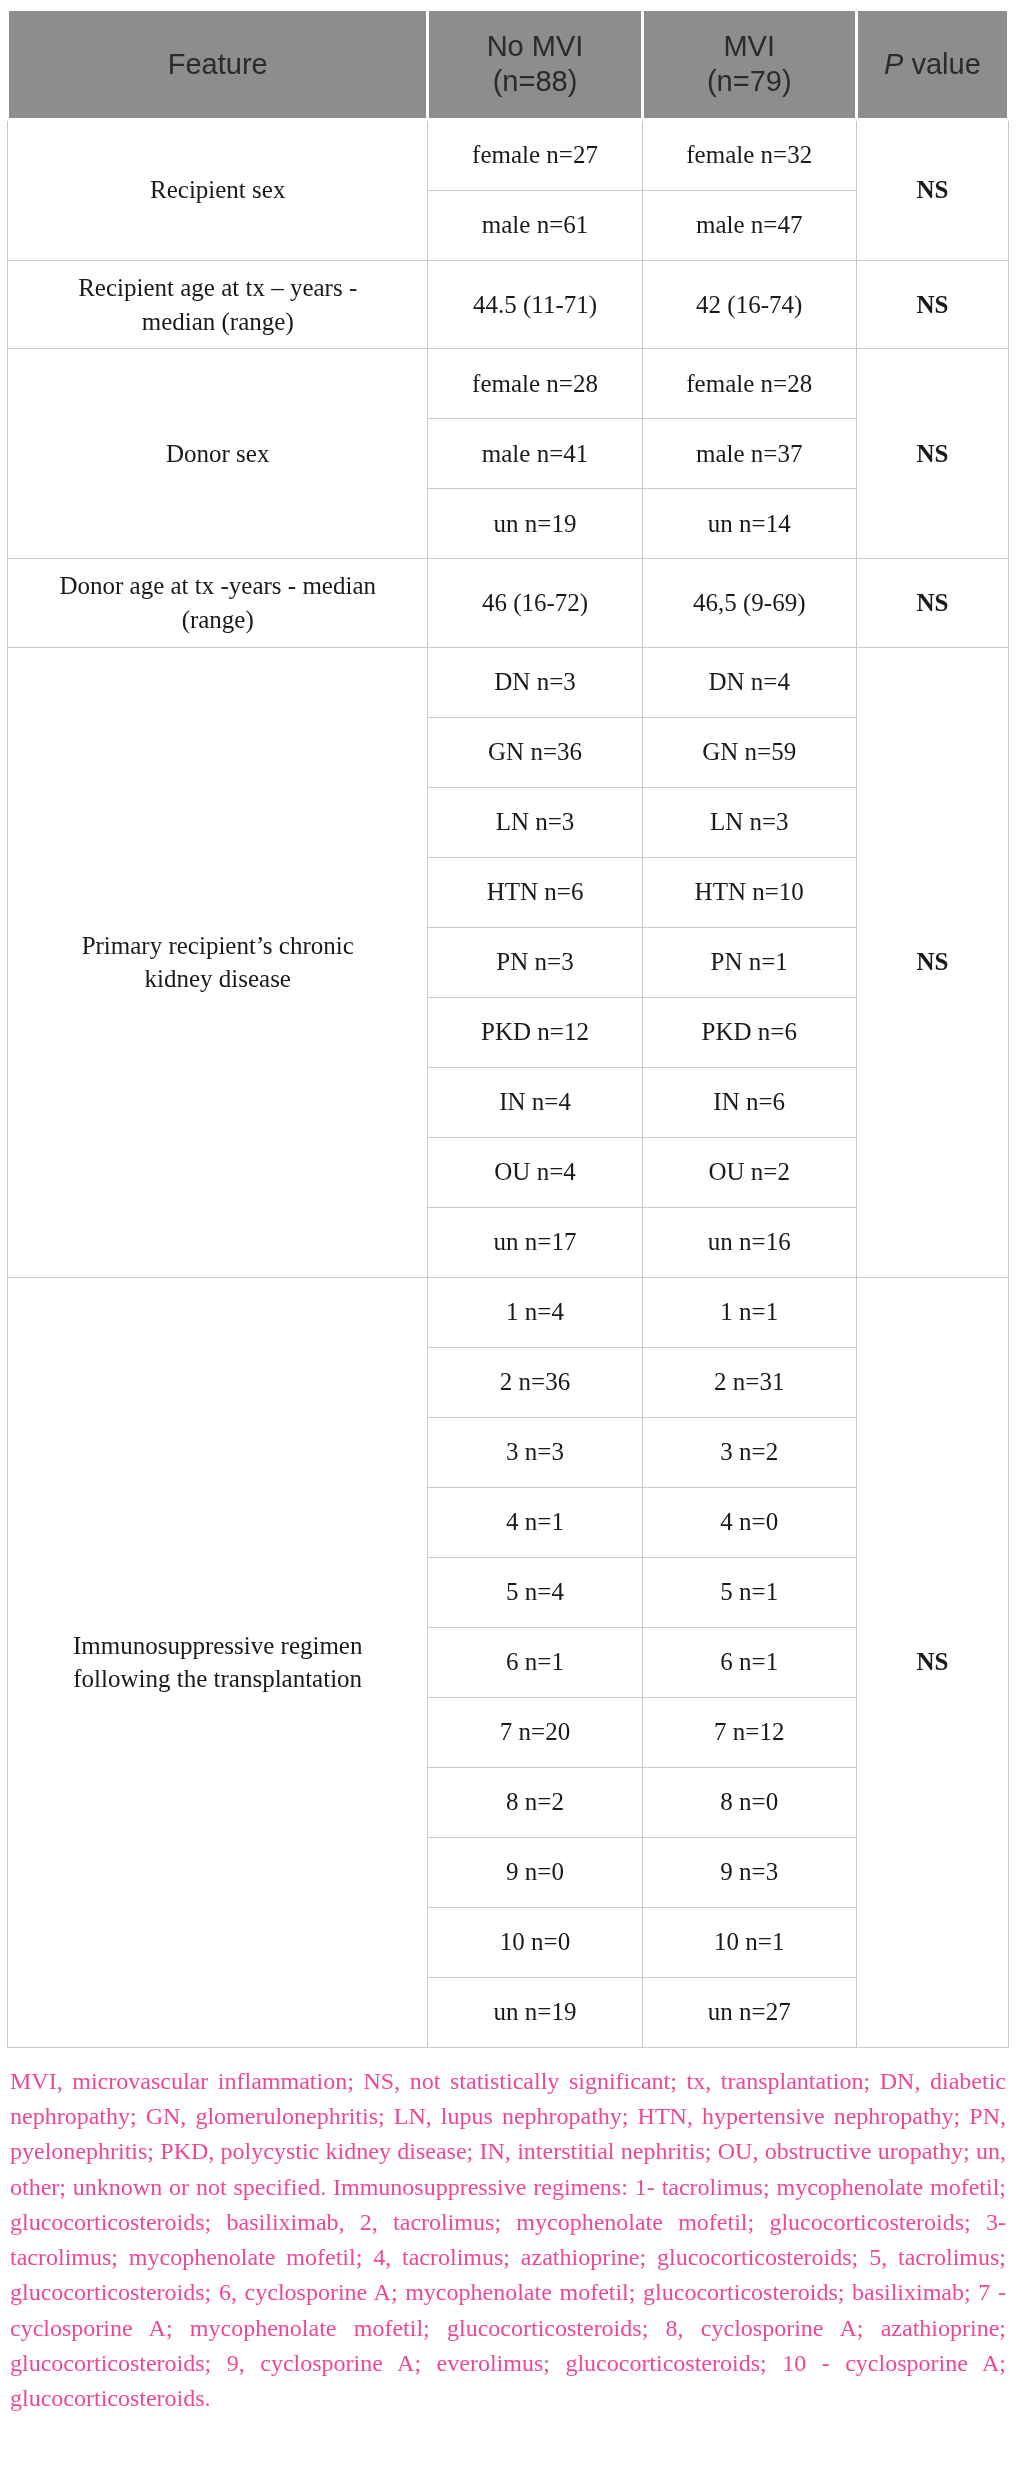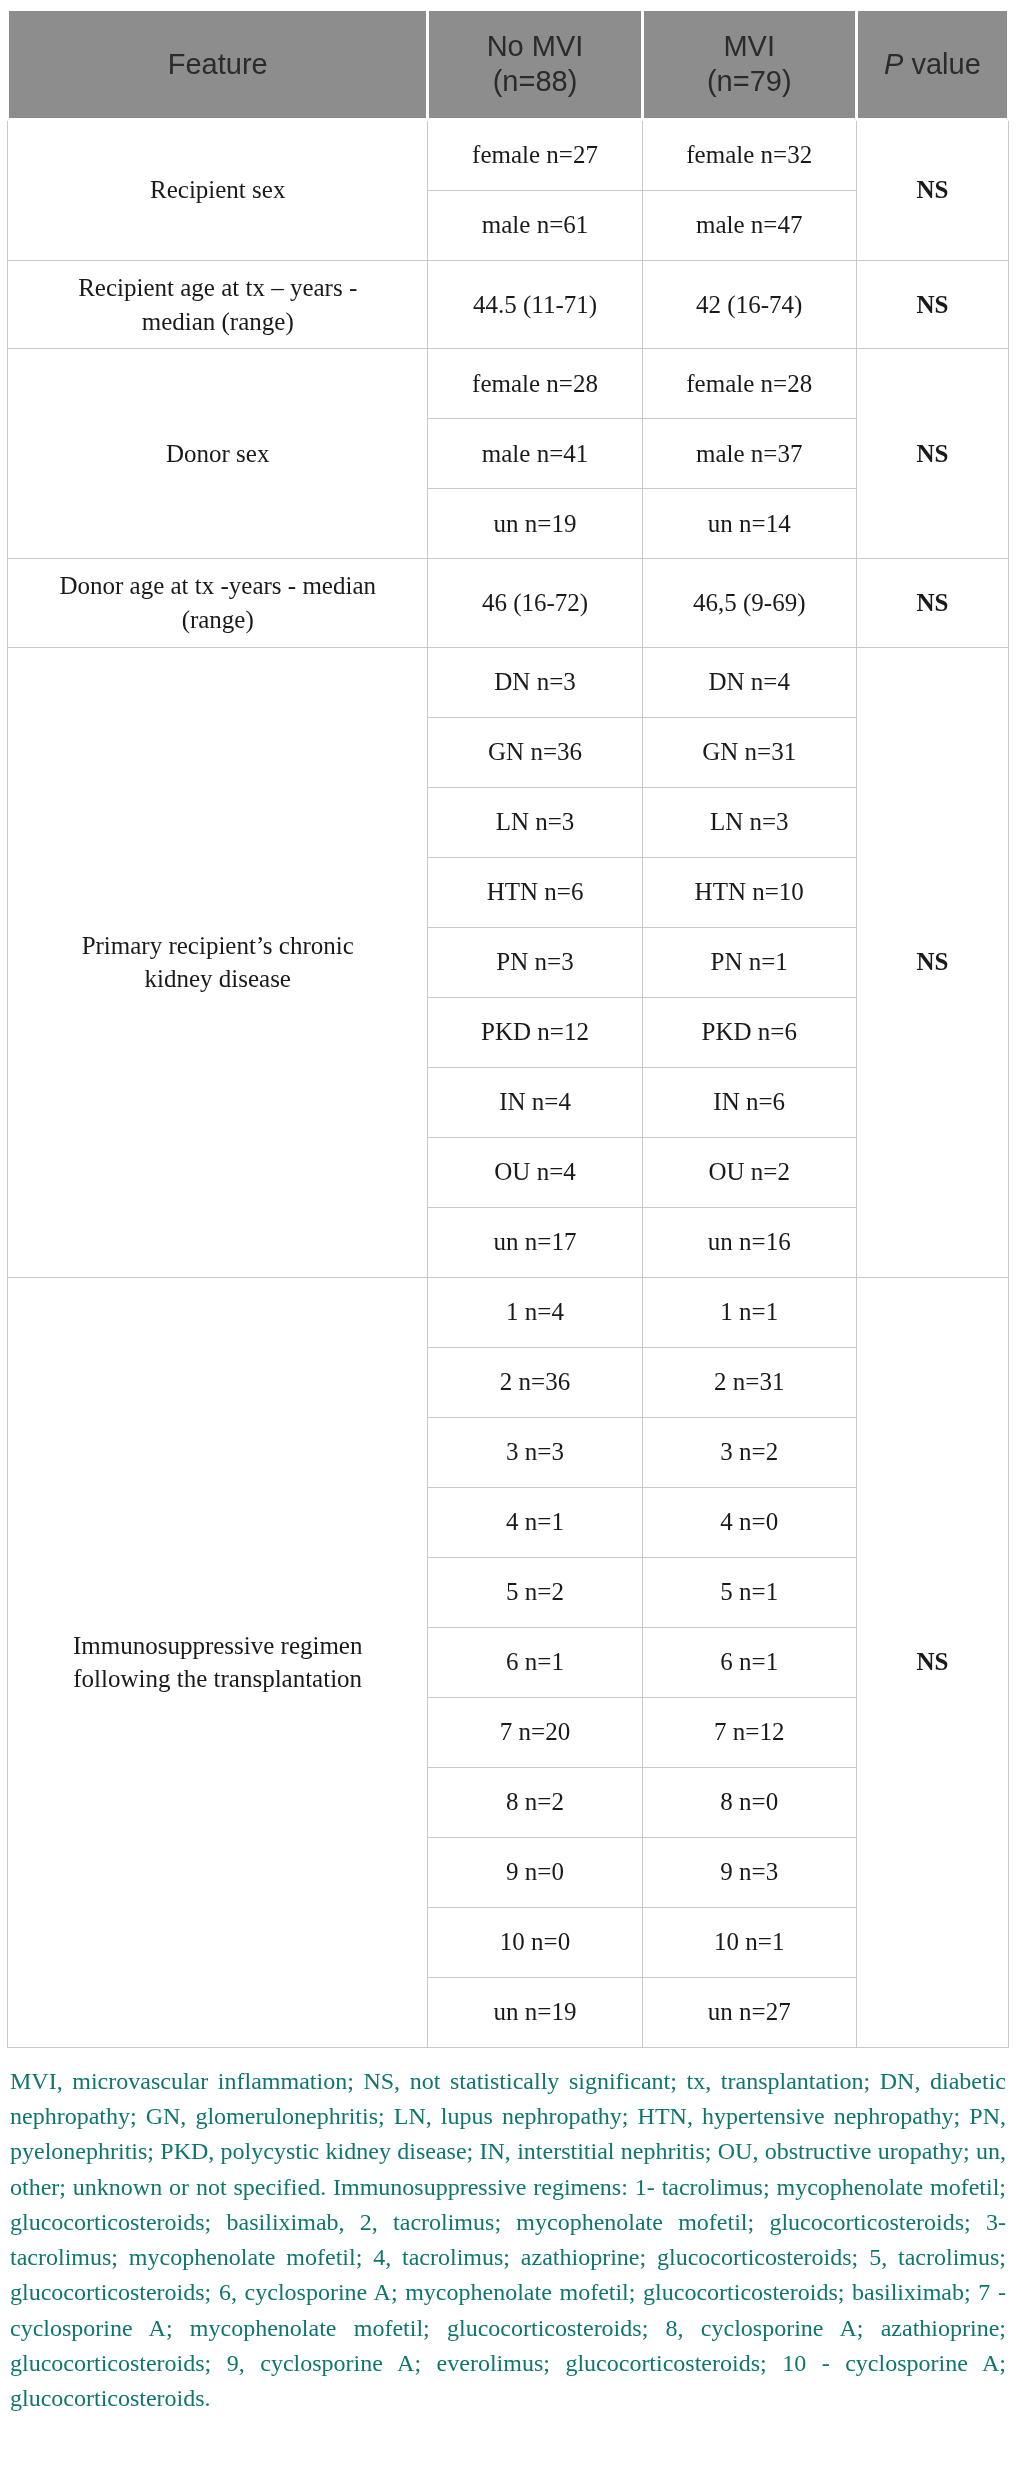--- a/index.html
+++ b/index.html
@@ -58,21 +58,21 @@
   td.p-cell{
     font-size:25px;
     font-weight:bold;
   }
   .footnote{
     margin-top:16px;
     padding:0 4px;
     font-size:24px;
     line-height:1.47;
     text-align:justify;
-    color:#0f766e;
+    color:#ec4899;
   }
 </style>
 </head>
 <body>
 
 <div class="page">
   <table>
     <colgroup>
       <col class="c-feature">
         <col class="c-nomvi">
@@ -127,21 +127,21 @@
           <td class="p-cell" rowspan="1">NS</td>
         </tr>
         <tr>
           <td class="feature-cell" rowspan="9">Primary recipient’s chronic kidney disease</td>
           <td class="value-cell">DN n=3</td>
           <td class="value-cell">DN n=4</td>
           <td class="p-cell" rowspan="9">NS</td>
         </tr>
         <tr>
           <td class="value-cell">GN n=36</td>
-          <td class="value-cell">GN n=31</td>
+          <td class="value-cell">GN n=59</td>
         </tr>
         <tr>
           <td class="value-cell">LN n=3</td>
           <td class="value-cell">LN n=3</td>
         </tr>
         <tr>
           <td class="value-cell">HTN n=6</td>
           <td class="value-cell">HTN n=10</td>
         </tr>
         <tr>
@@ -176,21 +176,21 @@
         </tr>
         <tr>
           <td class="value-cell">3 n=3</td>
           <td class="value-cell">3 n=2</td>
         </tr>
         <tr>
           <td class="value-cell">4 n=1</td>
           <td class="value-cell">4 n=0</td>
         </tr>
         <tr>
-          <td class="value-cell">5 n=2</td>
+          <td class="value-cell">5 n=4</td>
           <td class="value-cell">5 n=1</td>
         </tr>
         <tr>
           <td class="value-cell">6 n=1</td>
           <td class="value-cell">6 n=1</td>
         </tr>
         <tr>
           <td class="value-cell">7 n=20</td>
           <td class="value-cell">7 n=12</td>
         </tr>

